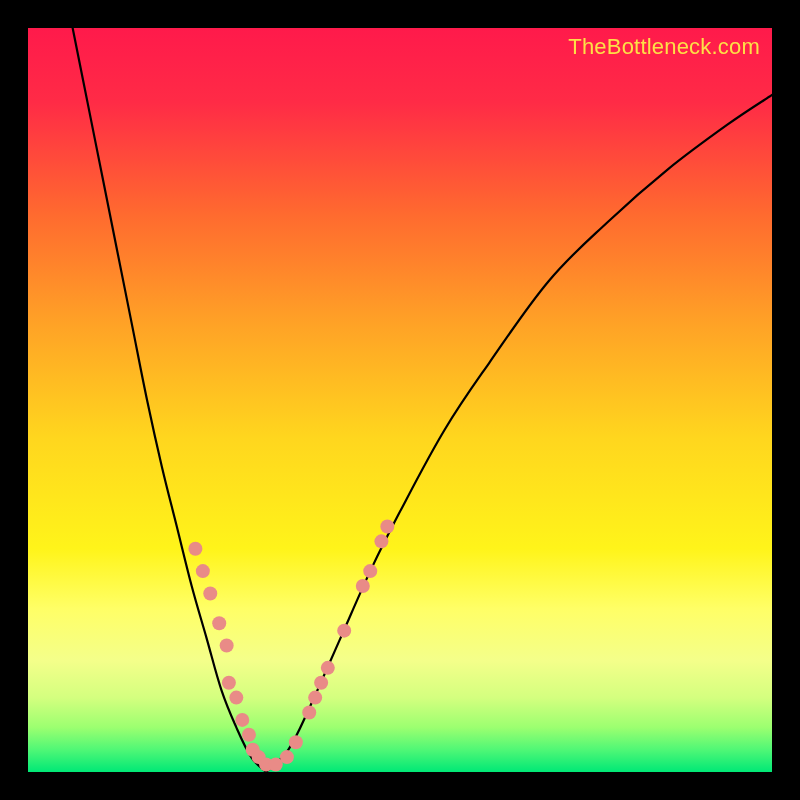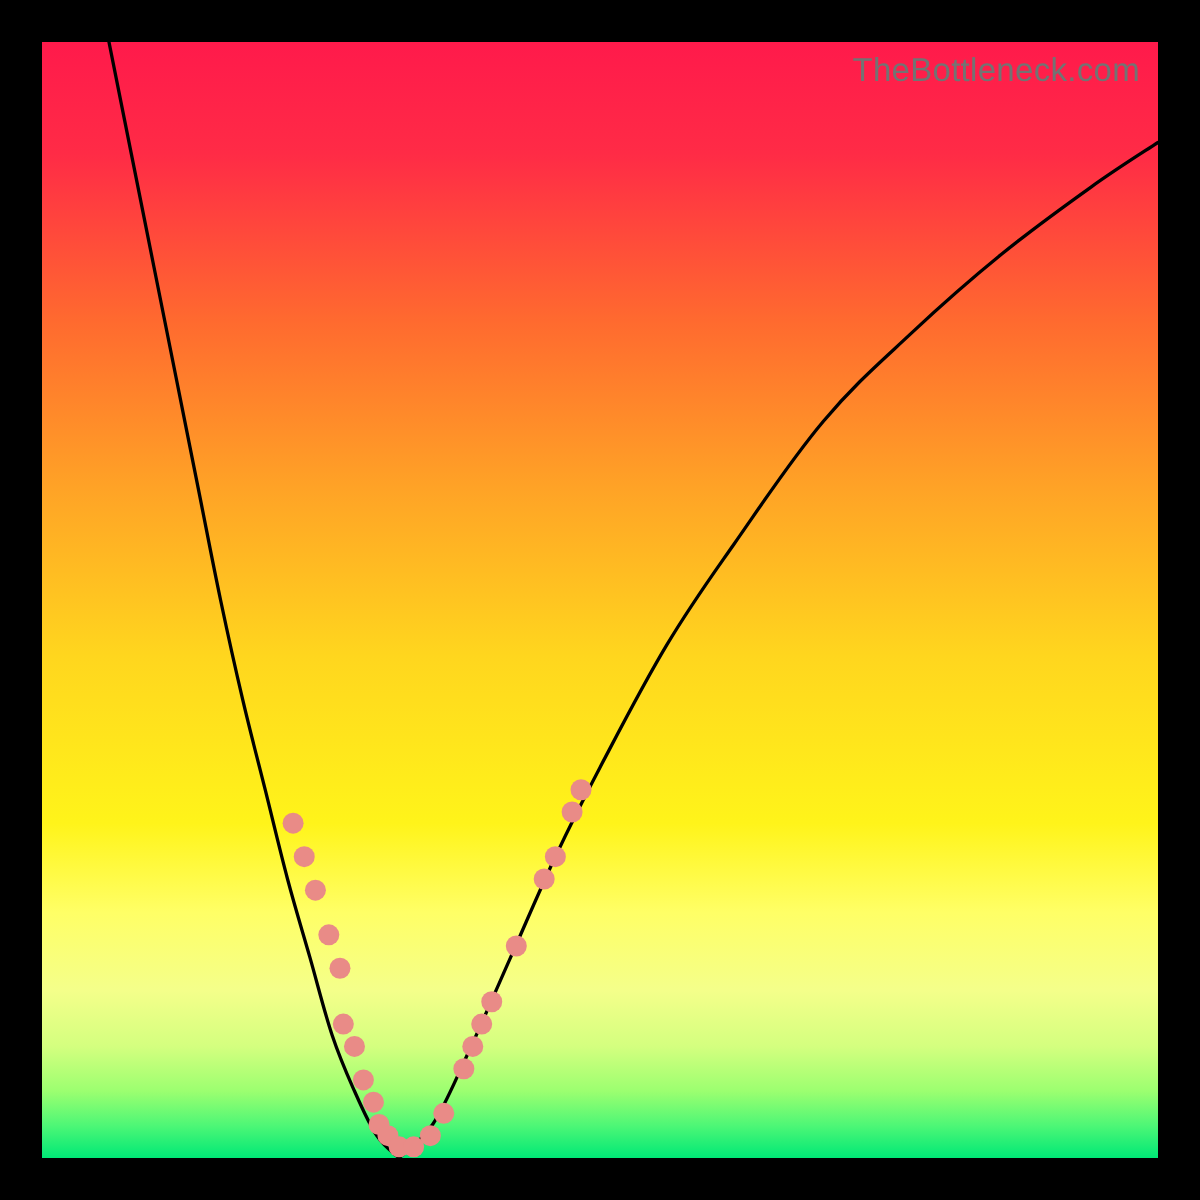--- a/index.html
+++ b/index.html
@@ -26,21 +26,21 @@
   }
   .gradient-bg {
     position: absolute;
     inset: 0;
   }
   .watermark {
     position: absolute;
     top: 6px;
     right: 12px;
     font-size: 22px;
-    color: #737373;
+    color: #fde047;
     font-weight: 400;
     letter-spacing: 0.2px;
     user-select: none;
   }
   svg.curve {
     position: absolute;
     inset: 0;
     width: 100%;
     height: 100%;
   }

